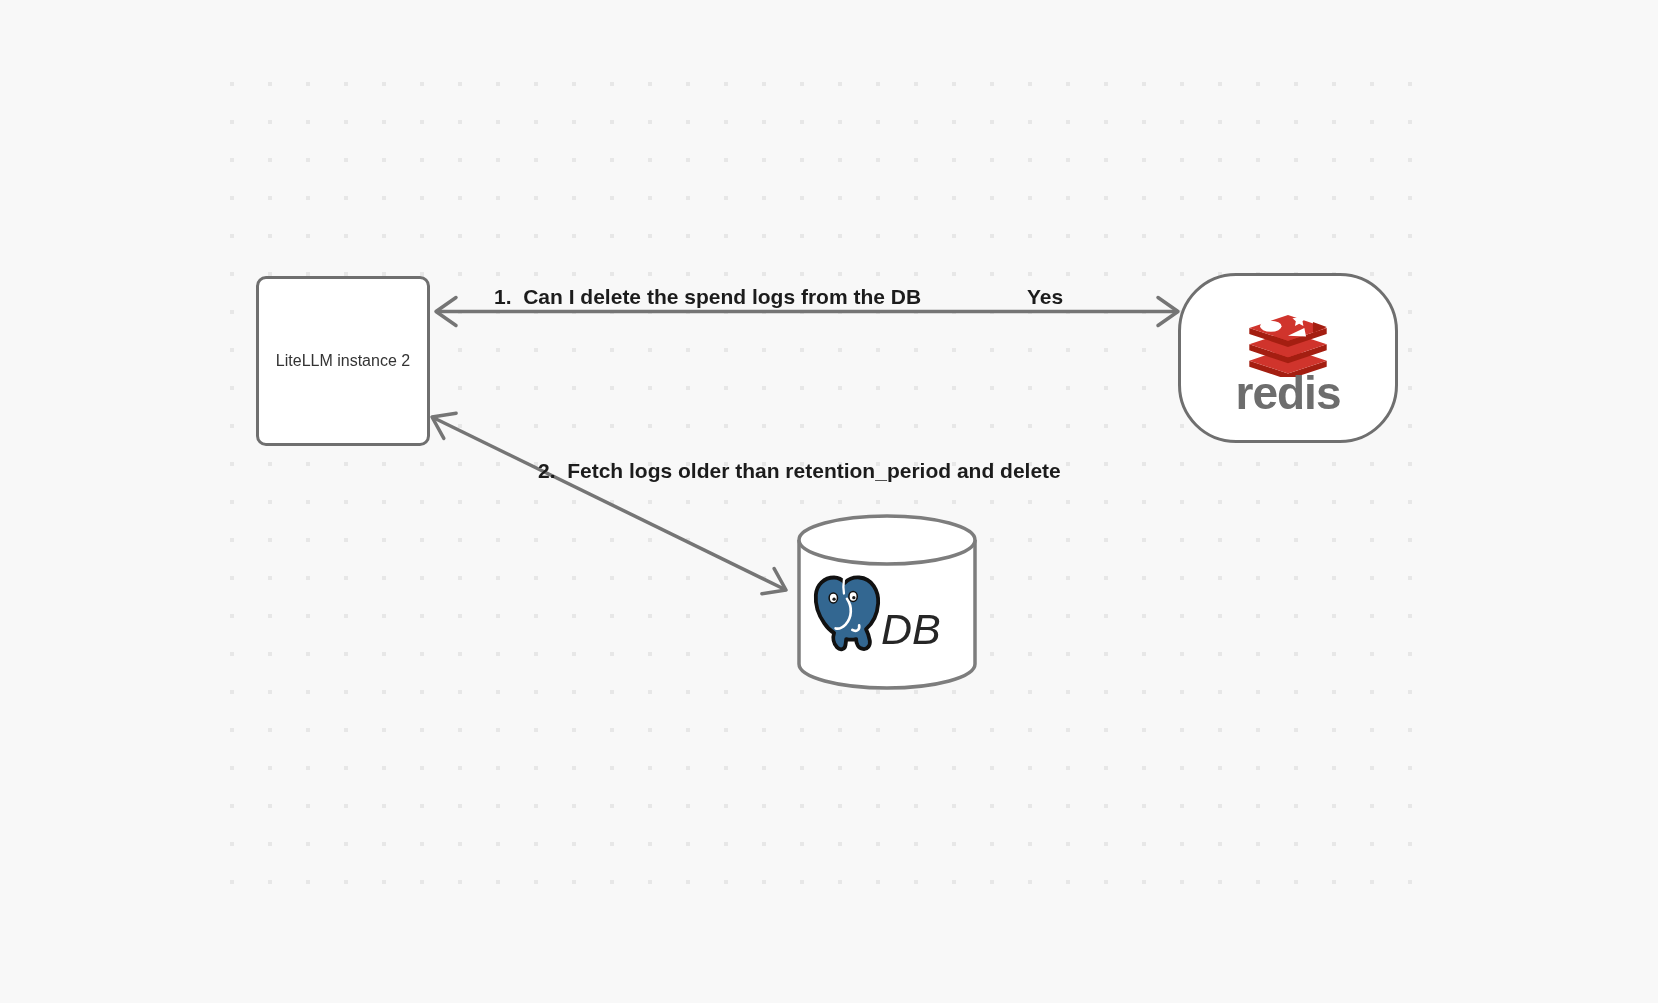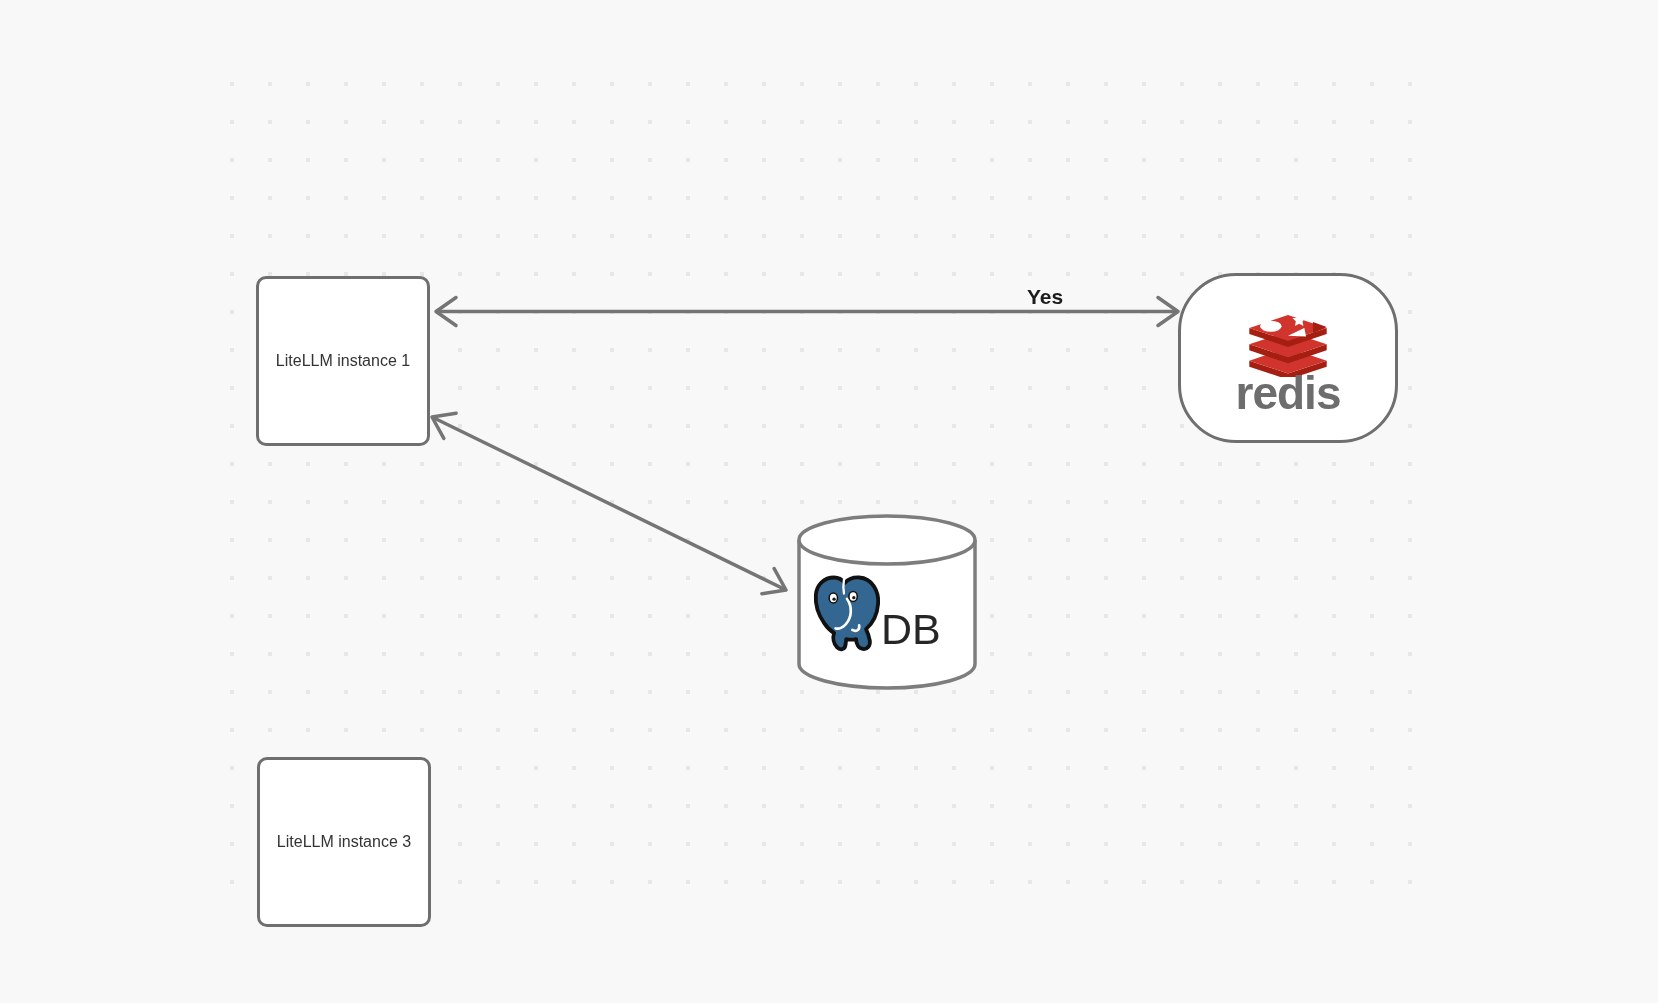--- a/index.html
+++ b/index.html
@@ -56,48 +56,47 @@
   }
   .db-node {
     position:absolute;
     left:795px; top:514px;
     width:184px; height:178px;
   }
   .db-cyl { position:absolute; left:0; top:0; }
   .pg-logo { position:absolute; left:14px; top:60px; }
   .db-label {
     position:absolute; left:86px; top:94px;
-    font-size:43px; font-weight:400; color:#262626; line-height:1;
+    font-size:43px; font-weight:400; color:#262626; line-height:1;font-style:italic;
   }
 </style>
 </head>
 <body>
 
 <div class="canvas">
 
   <div class="dot-grid"></div>
 
   <svg class="edges-svg" width="1658" height="1003" viewBox="0 0 1658 1003">
     <defs>
       <marker id="chev" viewBox="-24 -18 28 36" refX="0" refY="0" markerWidth="28" markerHeight="36" markerUnits="userSpaceOnUse" orient="auto-start-reverse">
         <path d="M-20,-14 L0,0 L-20,14" fill="none" stroke="#757575" stroke-width="3.5" stroke-linecap="round" stroke-linejoin="round"></path>
       </marker>
     </defs>
     <path d="M436 311.5 H 1178" fill="none" stroke="#757575" stroke-width="3.5" marker-start="url(#chev)" marker-end="url(#chev)"></path>
     <path d="M432 417 L 786 590" fill="none" stroke="#757575" stroke-width="3.5" marker-start="url(#chev)" marker-end="url(#chev)"></path>
   </svg>
 
   <div class="node-box" style="left:256px; top:276px;">
-    <span class="box-label">LiteLLM instance 1</span>
-  </div>
-  <div class="node-box" style="left:257px; top:757px;">
-    <span class="box-label">LiteLLM instance 3</span>
+    <span class="box-label">LiteLLM instance 2</span>
   </div>
 
+  <div class="edge-label" style="left:494px; top:285px;">1.  Can I delete the spend logs from the DB</div>
   <div class="edge-label" style="left:1027px; top:285px;">Yes</div>
+  <div class="edge-label" style="left:538px; top:459px;">2.  Fetch logs older than retention_period and delete</div>
 
   <div class="redis-node">
     <svg width="86" height="74" viewBox="0 0 100 86">
 
       <path d="M5,67 L5,74 L50,89 L95,74 L95,67 L50,82 Z" fill="#a41e11"></path>
       <polygon points="5,67 50,52 95,67 50,82" fill="#d0342c"></polygon>
 
       <path d="M5,48 L5,55 L50,70 L95,55 L95,48 L50,63 Z" fill="#a41e11"></path>
       <polygon points="5,48 50,33 95,48 50,63" fill="#d0342c"></polygon>
 

